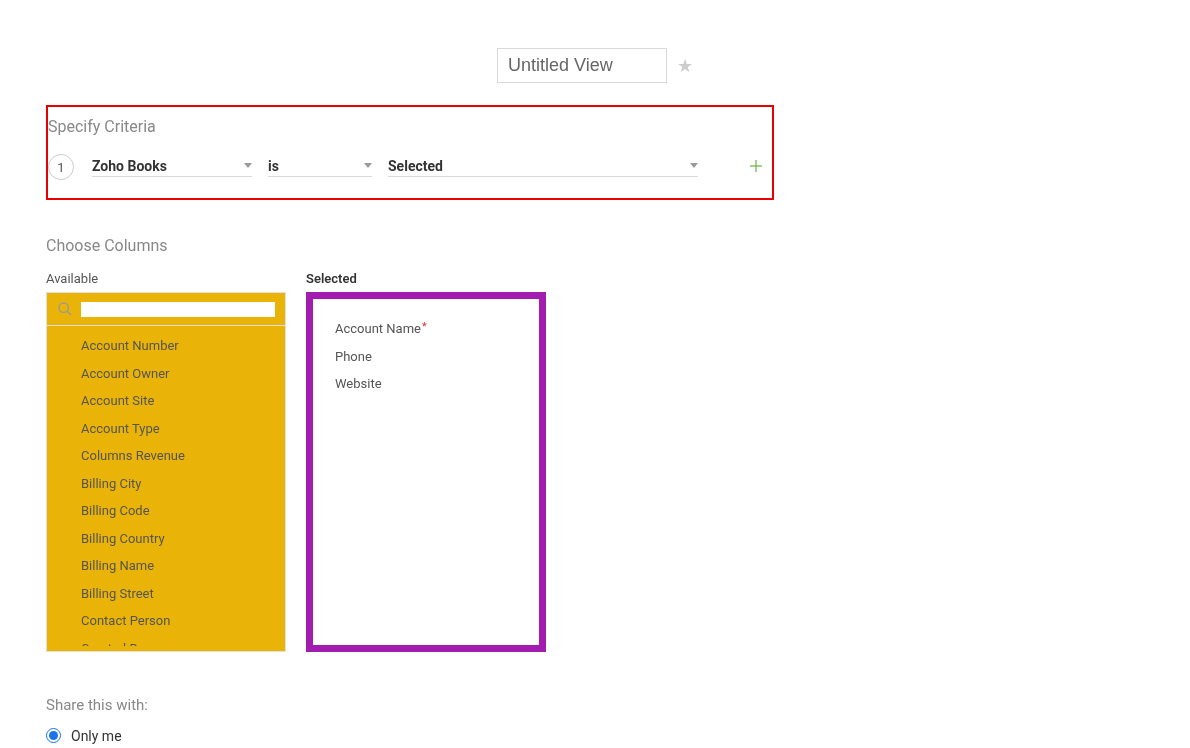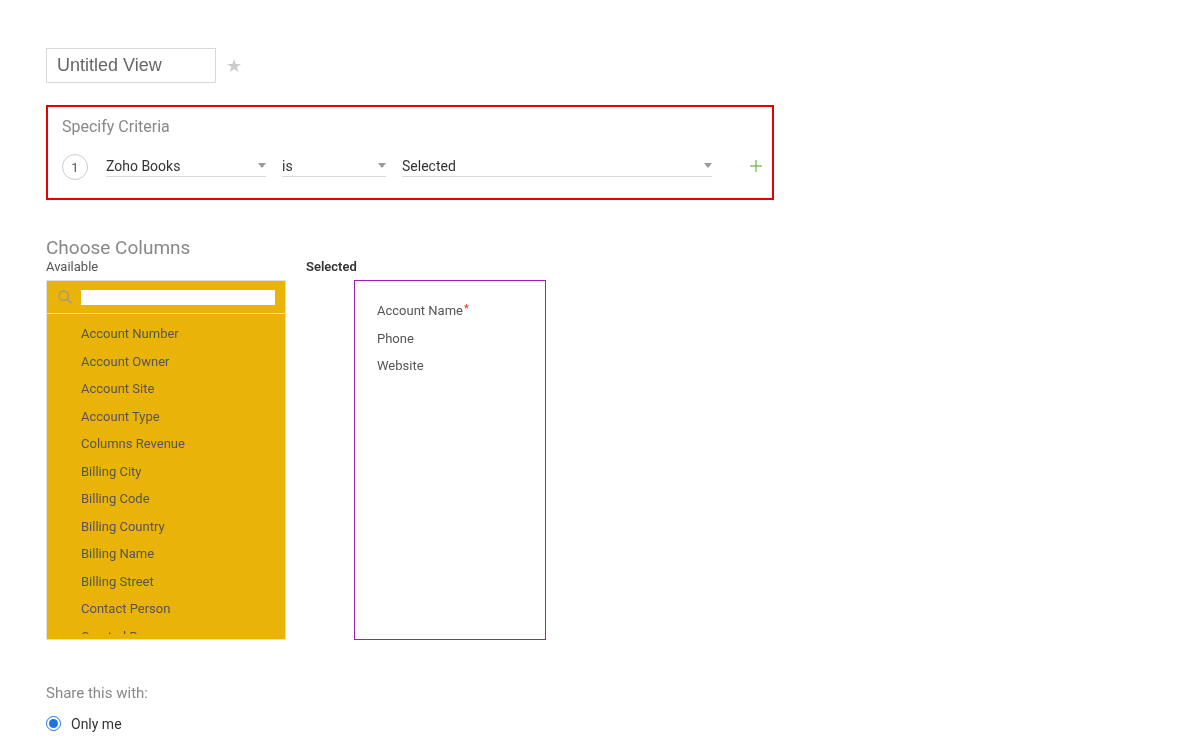--- a/index.html
+++ b/index.html
@@ -12,38 +12,39 @@
     background: #fff;
     color: #333;
     font-size: 14px;
     padding: 48px 46px;
     width: 1190px;
   }
   .view-title-row {
     display: flex;
     align-items: center;
     margin-bottom: 22px;
+    justify-content: center;
   }
   .view-title-input {
     border: 1px solid #d9d9d9;
     padding: 6px 10px;
     font-size: 18px;
     color: #666;
     width: 170px;
     outline: none;
   }
   .star-icon {
     margin-left: 10px;
     color: #ccc;
     font-size: 18px;
     cursor: pointer;
   }
   .criteria-box {
     border: 2px solid #e60000;
-    padding: 10px 14px 18px 14px;
+    padding: 10px 14px 18px 0;
     width: 728px;
     margin-bottom: 36px;
   }
   .section-heading {
     font-size: 16px;
     color: #888;
     font-weight: 400;
     margin-bottom: 18px;
   }
   .criteria-row {
@@ -72,20 +73,21 @@
     color: #333;
     cursor: pointer;
   }
   .criteria-field.f1 { width: 160px; }
   .criteria-field.f2 { width: 104px; }
   .criteria-field.f3 { width: 310px; }
   .criteria-field span {
     flex: 1;
     font-size: 14px;
     color: #333;
+    font-weight: bold;
   }
   .triangle-down {
     width: 0;
     height: 0;
     border-left: 4px solid transparent;
     border-right: 4px solid transparent;
     border-top: 5px solid #999;
     margin-left: 6px;
   }
   .plus-icon {
@@ -93,23 +95,24 @@
     right: -4px;
     color: #6cb33f;
     font-size: 16px;
     cursor: pointer;
     line-height: 1;
   }
   .columns-section {
     margin-bottom: 38px;
   }
   .columns-heading {
-    font-size: 19px;
+    font-size: 16px;
     color: #888;
     font-weight: 400;
+    margin-bottom: 16px;
   }
   .columns-wrap {
     display: flex;
     gap: 20px;
   }
   .col-block {
     width: 240px;
   }
   .col-label {
     font-size: 13px;
@@ -151,25 +154,24 @@
     height: 320px;
   }
   .list-item {
     padding: 4px 10px 4px 34px;
     font-size: 13px;
     color: #555;
     cursor: pointer;
     line-height: 1.5;
   }
   .selected-box {
-    border: 1px solid #a21caf;
+    border: 7px solid #a21caf;
     height: 360px;
     padding: 16px 0;
     background: #fff;
-    margin-left: 48px;
   }
   .selected-item {
     padding: 4px 22px;
     font-size: 13px;
     color: #555;
     cursor: pointer;
     line-height: 1.5;
   }
   .required-star {
     color: #e03030;

